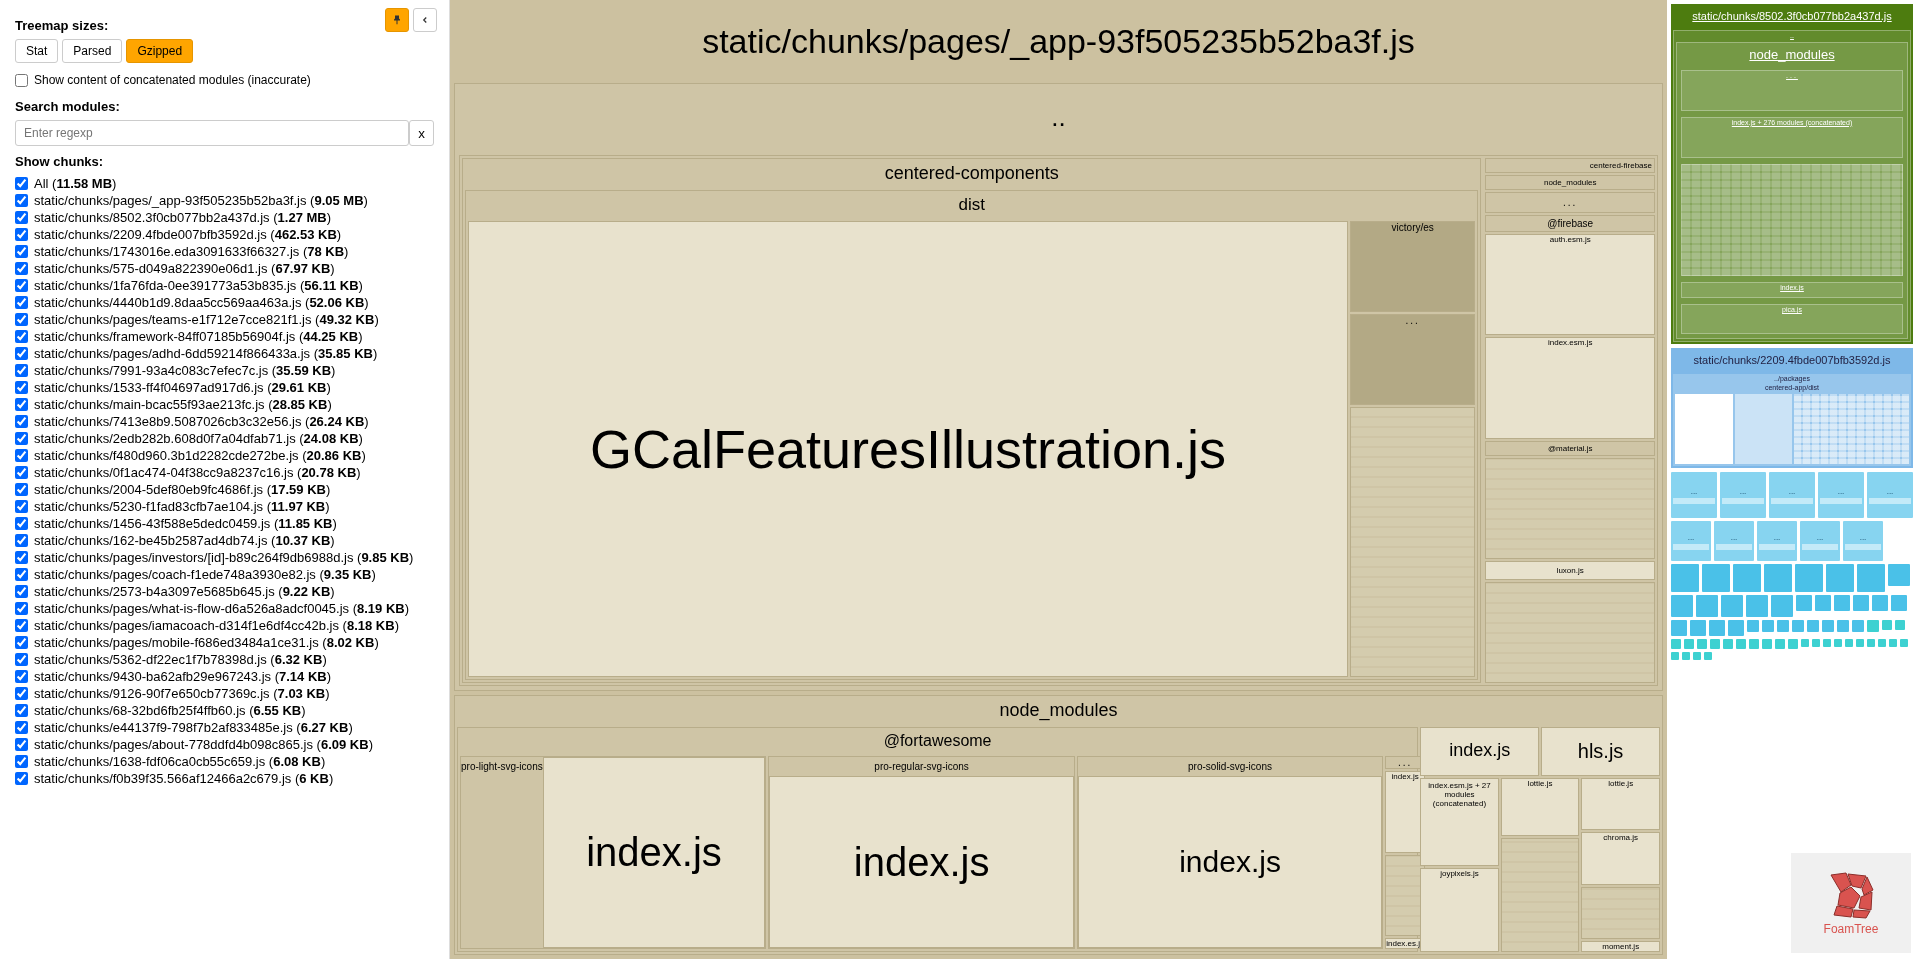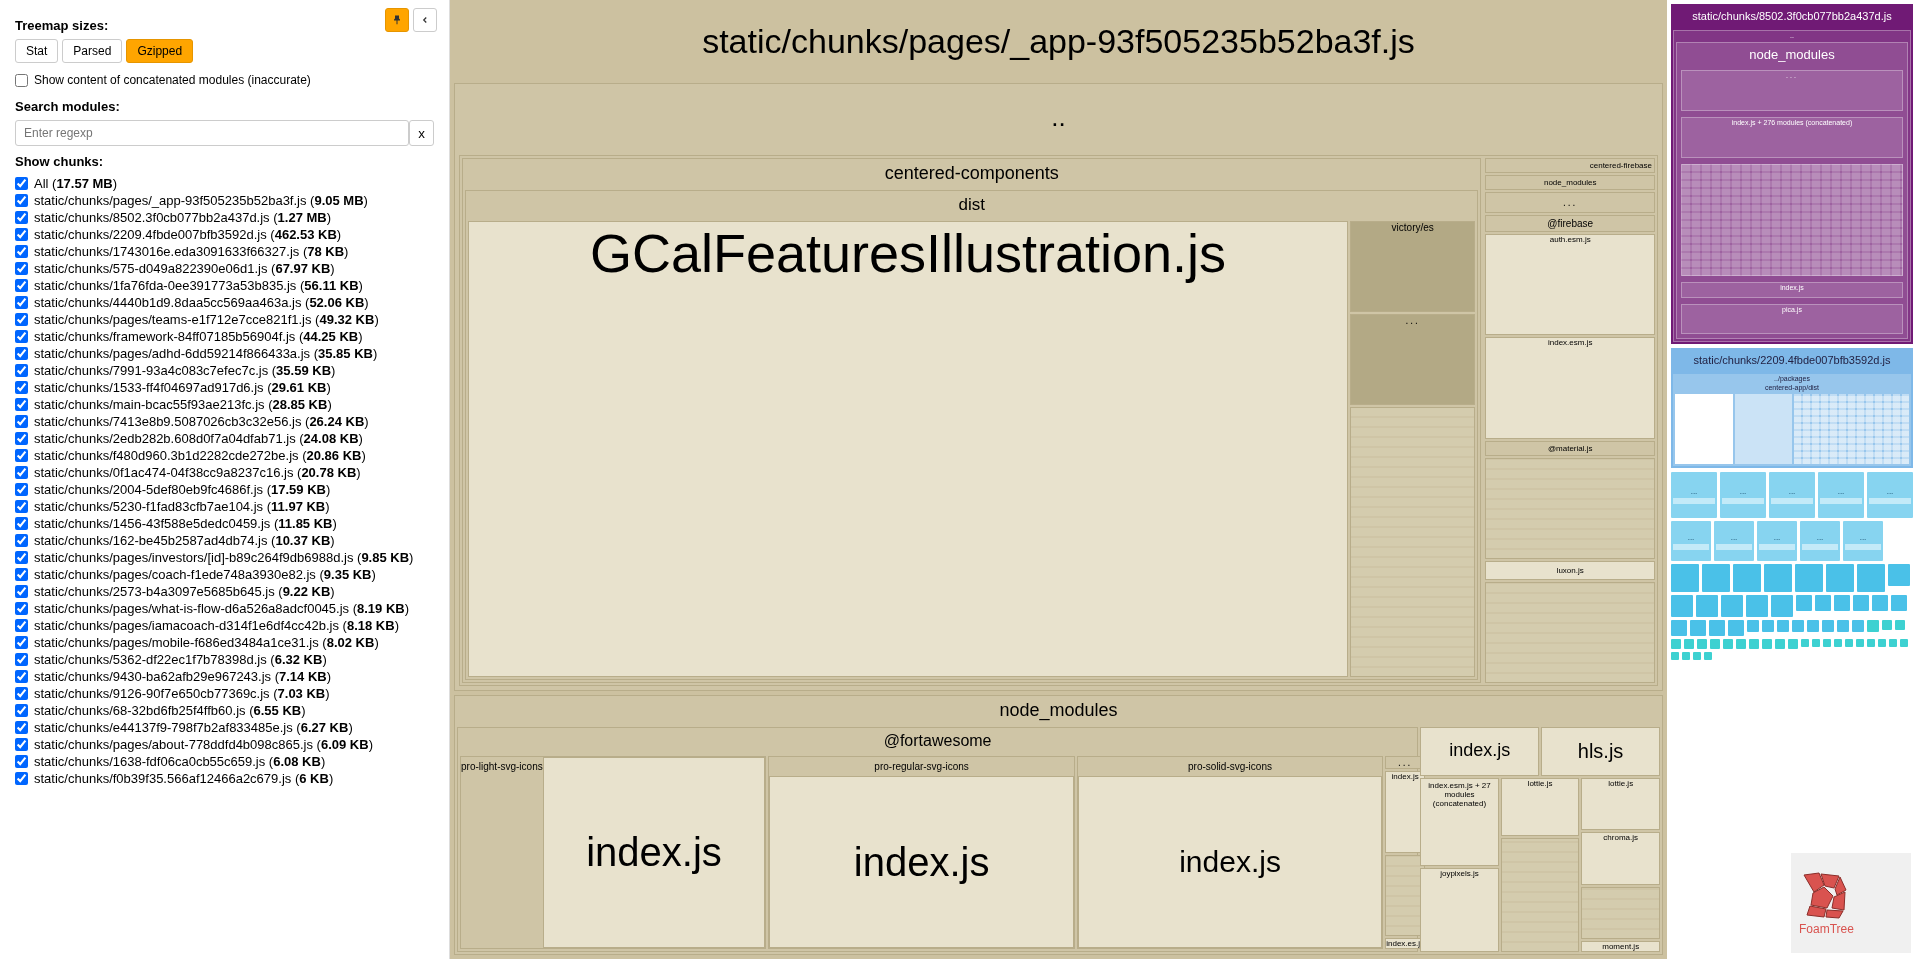--- a/index.html
+++ b/index.html
@@ -30,32 +30,32 @@
 .tm-xs { font-size: 8px; }
 .tm-large { font-size: 54px; font-weight: 400; }
 .tm-med { font-size: 40px; }
 .tm-row { display: flex; gap: 4px; }
 .tm-col { display: flex; flex-direction: column; gap: 4px; }
 .tm-fill { background: #e8e2cd; }
 .tm-dark { background: #b3a985; }
 .tm-grid-bg { background-image: repeating-linear-gradient(0deg, #d4ccae 0, #d4ccae 8px, #cfc5a6 8px, #cfc5a6 10px), repeating-linear-gradient(90deg, #d4ccae 0, #d4ccae 12px, #cfc5a6 12px, #cfc5a6 14px); }
 .treemap-side { width: 250px; display: flex; flex-direction: column; gap: 4px; padding: 4px; background: #fff; }
 .side-chunk { color: #fff; font-family: Arial, sans-serif; text-align: center; }
-.sc-purple { background: #701a75; }
+.sc-purple { background: #4d7c0f; text-decoration: underline; }
 .sc-blue { background: #7eb8e8; color: #222; }
 .sc-title { font-size: 11px; padding: 6px 2px; }
 .sc-inner { background: rgba(255,255,255,0.12); margin: 2px; border: 1px solid rgba(255,255,255,0.3); }
 .sc-label { font-size: 13px; padding: 4px; }
 .sc-big { font-size: 15px; line-height: 1.3; padding: 20px 4px; }
 .sc-tiny { font-size: 7px; padding: 1px; }
 .small-chunks { display: flex; flex-wrap: wrap; gap: 3px; align-content: flex-start; }
 .small-chunk { background: #4ac1e8; border-radius: 1px; }
 .small-chunk.teal { background: #3dd1d1; }
 .small-chunk.light { background: #87d4f0; }
-.logo-box { background: #f0f0f0; display: flex; flex-direction: column; justify-content: center; padding: 8px; }
+.logo-box { background: #f0f0f0; display: flex; flex-direction: column; align-items: center; justify-content: center; padding: 8px; }
 .logo-svg { width: 50px; height: 50px; }
 .logo-text { font-size: 12px; color: #d9534f; margin-top: 2px; }
 .dots { letter-spacing: 2px; }
 </style>
 </head>
 <body>
 
 <div class="sidebar">
   <div class="toggle-buttons">
     <button class="toggle-btn active">
@@ -85,21 +85,21 @@
   <div class="section-label">Search modules:</div>
   <div class="search-row">
     <input class="search-input" placeholder="Enter regexp" style="">
     <button class="clear-btn">x</button>
   </div>
 
   <div class="section-label">Show chunks:</div>
   <ul class="chunk-list" id="chunk-list">
       <li class="chunk-item">
         <input type="checkbox" checked="" style="">
-        <span class="chunk-label">All (<span class="chunk-size">17.57 MB</span>)</span>
+        <span class="chunk-label">All (<span class="chunk-size">11.58 MB</span>)</span>
       </li>
       <li class="chunk-item">
         <input type="checkbox" checked="" style="">
         <span class="chunk-label">static/chunks/pages/_app-93f505235b52ba3f.js (<span class="chunk-size">9.05 MB</span>)</span>
       </li>
       <li class="chunk-item">
         <input type="checkbox" checked="" style="">
         <span class="chunk-label">static/chunks/8502.3f0cb077bb2a437d.js (<span class="chunk-size">1.27 MB</span>)</span>
       </li>
       <li class="chunk-item">
@@ -245,21 +245,21 @@
     <div class="tm-col" style="flex:5;">
       <div class="tm-block" style="flex:1; display:flex; flex-direction:column;">
         <div class="tm-label" style="font-size:26px; padding:18px 0;">..</div>
         <div class="tm-block" style="flex:1; margin:4px; display:flex; flex-direction:column;">
           <div class="tm-row" style="flex:1; padding:2px;">
             <div class="tm-block" style="flex:6; display:flex; flex-direction:column;">
               <div class="tm-label" style="font-size:18px;">centered-components</div>
               <div class="tm-block" style="flex:1; margin:2px; display:flex; flex-direction:column;">
                 <div class="tm-label" style="font-size:17px;">dist</div>
                 <div class="tm-row" style="flex:1; padding:2px; gap:2px;">
-                  <div class="tm-block tm-fill" style="flex:7; display:flex; justify-content:center;">
+                  <div class="tm-block tm-fill" style="flex:7; display:flex; align-items:center; justify-content:center;">
                     <span class="tm-large">GCalFeaturesIllustration.js</span>
                   </div>
                   <div class="tm-col" style="flex:1; gap:2px;">
                     <div class="tm-block tm-dark tm-small" style="flex:1;">victory/es</div>
                     <div class="tm-block tm-dark tm-small dots" style="flex:1;">...</div>
                     <div class="tm-block tm-grid-bg" style="flex:3;"></div>
                   </div>
                 </div>
               </div>
             </div>

